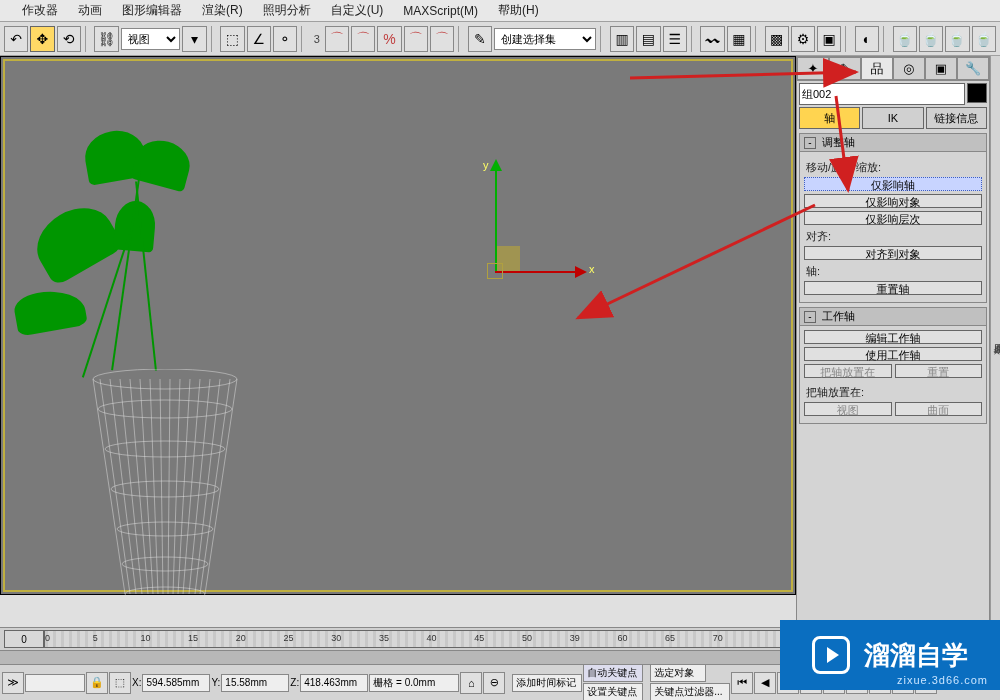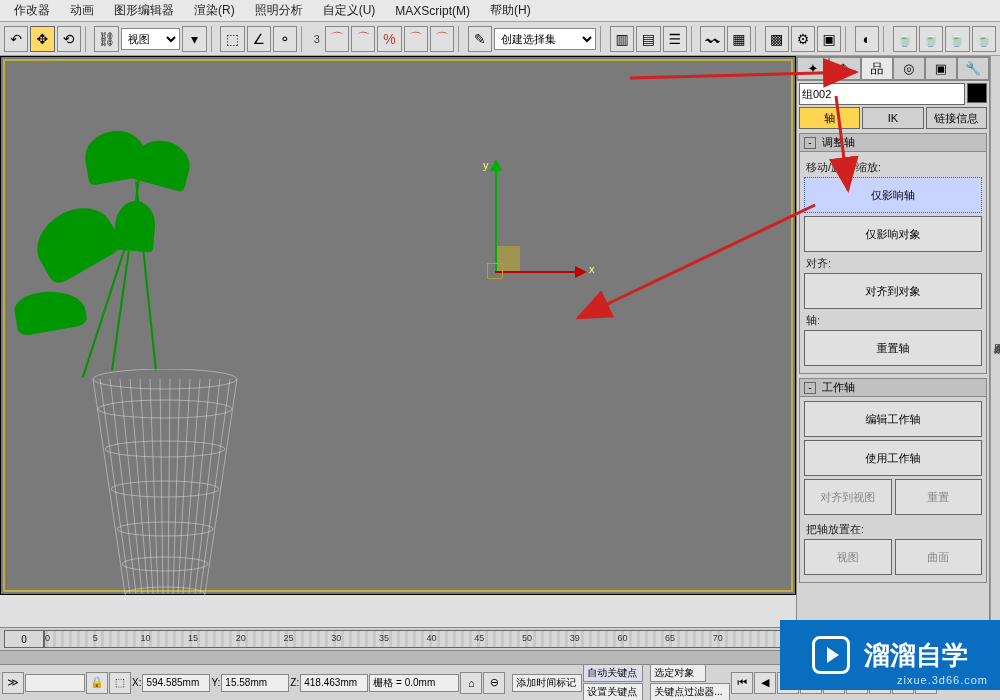--- a/index.html
+++ b/index.html
@@ -1,19 +1,19 @@
 <!DOCTYPE html>
 <html><head>
 <meta charset="utf-8">
 <style>
 * { box-sizing: border-box; margin: 0; padding: 0; font-family: "Microsoft YaHei", SimSun, Arial, sans-serif; }
 body { width: 1000px; height: 700px; background: #e0e0e0; overflow: hidden; position: relative; font-size: 12px; }
 
 
-.menubar { height: 22px; background: #e8e8e8; border-bottom: 1px solid #a0a0a0; display: flex; align-items: center; padding-left: 4px; }
+.menubar { height: 22px; background: #e8e8e8; border-bottom: 1px solid #a0a0a0; display: flex; align-items: center; padding-left: 12px; }
 .menubar span { padding: 0 10px; color: #222; font-size: 12px; cursor: default; }
 
 
 .toolbar { height: 34px; background: #dcdcdc; border-bottom: 1px solid #a0a0a0; display: flex; align-items: center; padding: 2px 4px; gap: 2px; }
 .tbtn { width: 26px; height: 26px; background: #e0e0e0; border: 1px solid #888; display: flex; align-items: center; justify-content: center; font-size: 14px; cursor: pointer; }
 .tbtn.active { background: #ffd966; border: 1px solid #666; }
 .tsep { width: 6px; height: 26px; border-left: 1px solid #999; margin: 0 2px; }
 .tselect { height: 22px; background: #fff; border: 1px solid #888; font-size: 11px; padding: 0 2px; }
 
 
@@ -55,21 +55,21 @@
 .objname input { flex:1; background:#fff; border:1px solid #666; font-size:11px; padding:0 2px; }
 .colorswatch { width:20px; height:20px; background:#000; border:1px solid #666; margin-left:2px; }
 .subtabs { height:22px; display:flex; margin:0 2px; gap:2px; }
 .subtab { flex:1; border:1px solid #666; background:#d0d0d0; font-size:11px; display:flex; align-items:center; justify-content:center; cursor:pointer; }
 .subtab.active { background:#ffd450; }
 .rollout { margin:4px 2px; border:1px solid #888; background:#d4d4d4; }
 .rollout-head { height:18px; background:#c0c0c0; border-bottom:1px solid #888; display:flex; align-items:center; font-size:11px; padding-left:4px; }
 .rollout-head .minbox { width:12px; height:12px; border:1px solid #666; margin-right:6px; display:flex; align-items:center; justify-content:center; font-size:10px; line-height:10px; }
 .rollout-body { padding:4px; }
 .rollout-body .label { font-size:11px; margin:4px 0 2px 2px; color:#222; }
-.pbtn { display:block; width:100%; height:36px; background:#e0e0e0; border:1px solid #666; font-size:11px; margin-bottom:3px; cursor:pointer; }
+.pbtn { display:block; width:100%; height:14px; background:#e0e0e0; border:1px solid #666; font-size:11px; margin-bottom:3px; cursor:pointer; }
 .pbtn.selected { background:#c8d4ff; border:1px dotted #4060c0; }
 .pbtn.disabled { color:#888; }
 .pbtn-row { display:flex; gap:3px; }
 .pbtn-row .pbtn { flex:1; }
 
 
 .arrow-svg { position:absolute; left:0; top:0; width:1000px; height:700px; pointer-events:none; }
 
 
 .timeline { position:absolute; left:0; right:0; bottom:50px; height:23px; background:#d0d0d0; border-top:1px solid #888; display:flex; align-items:center; }
@@ -234,37 +234,38 @@
 
   <div class="rollout">
     <div class="rollout-head">
       <span class="minbox">-</span>
       <span>调整轴</span>
     </div>
     <div class="rollout-body">
       <div class="label">移动/旋转/缩放:</div>
       <button class="pbtn selected">仅影响轴</button>
       <button class="pbtn">仅影响对象</button>
+      <button class="pbtn">仅影响层次</button>
       <div class="label">对齐:</div>
       <button class="pbtn">对齐到对象</button>
       <div class="label">轴:</div>
       <button class="pbtn">重置轴</button>
     </div>
   </div>
 
   <div class="rollout">
     <div class="rollout-head">
       <span class="minbox">-</span>
       <span>工作轴</span>
     </div>
     <div class="rollout-body">
       <button class="pbtn">编辑工作轴</button>
       <button class="pbtn">使用工作轴</button>
       <div class="pbtn-row">
-        <button class="pbtn disabled">对齐到视图</button>
+        <button class="pbtn disabled">把轴放置在</button>
         <button class="pbtn disabled">重置</button>
       </div>
       <div class="label">把轴放置在:</div>
       <div class="pbtn-row">
         <button class="pbtn disabled">视图</button>
         <button class="pbtn disabled">曲面</button>
       </div>
     </div>
   </div>
 </div>

